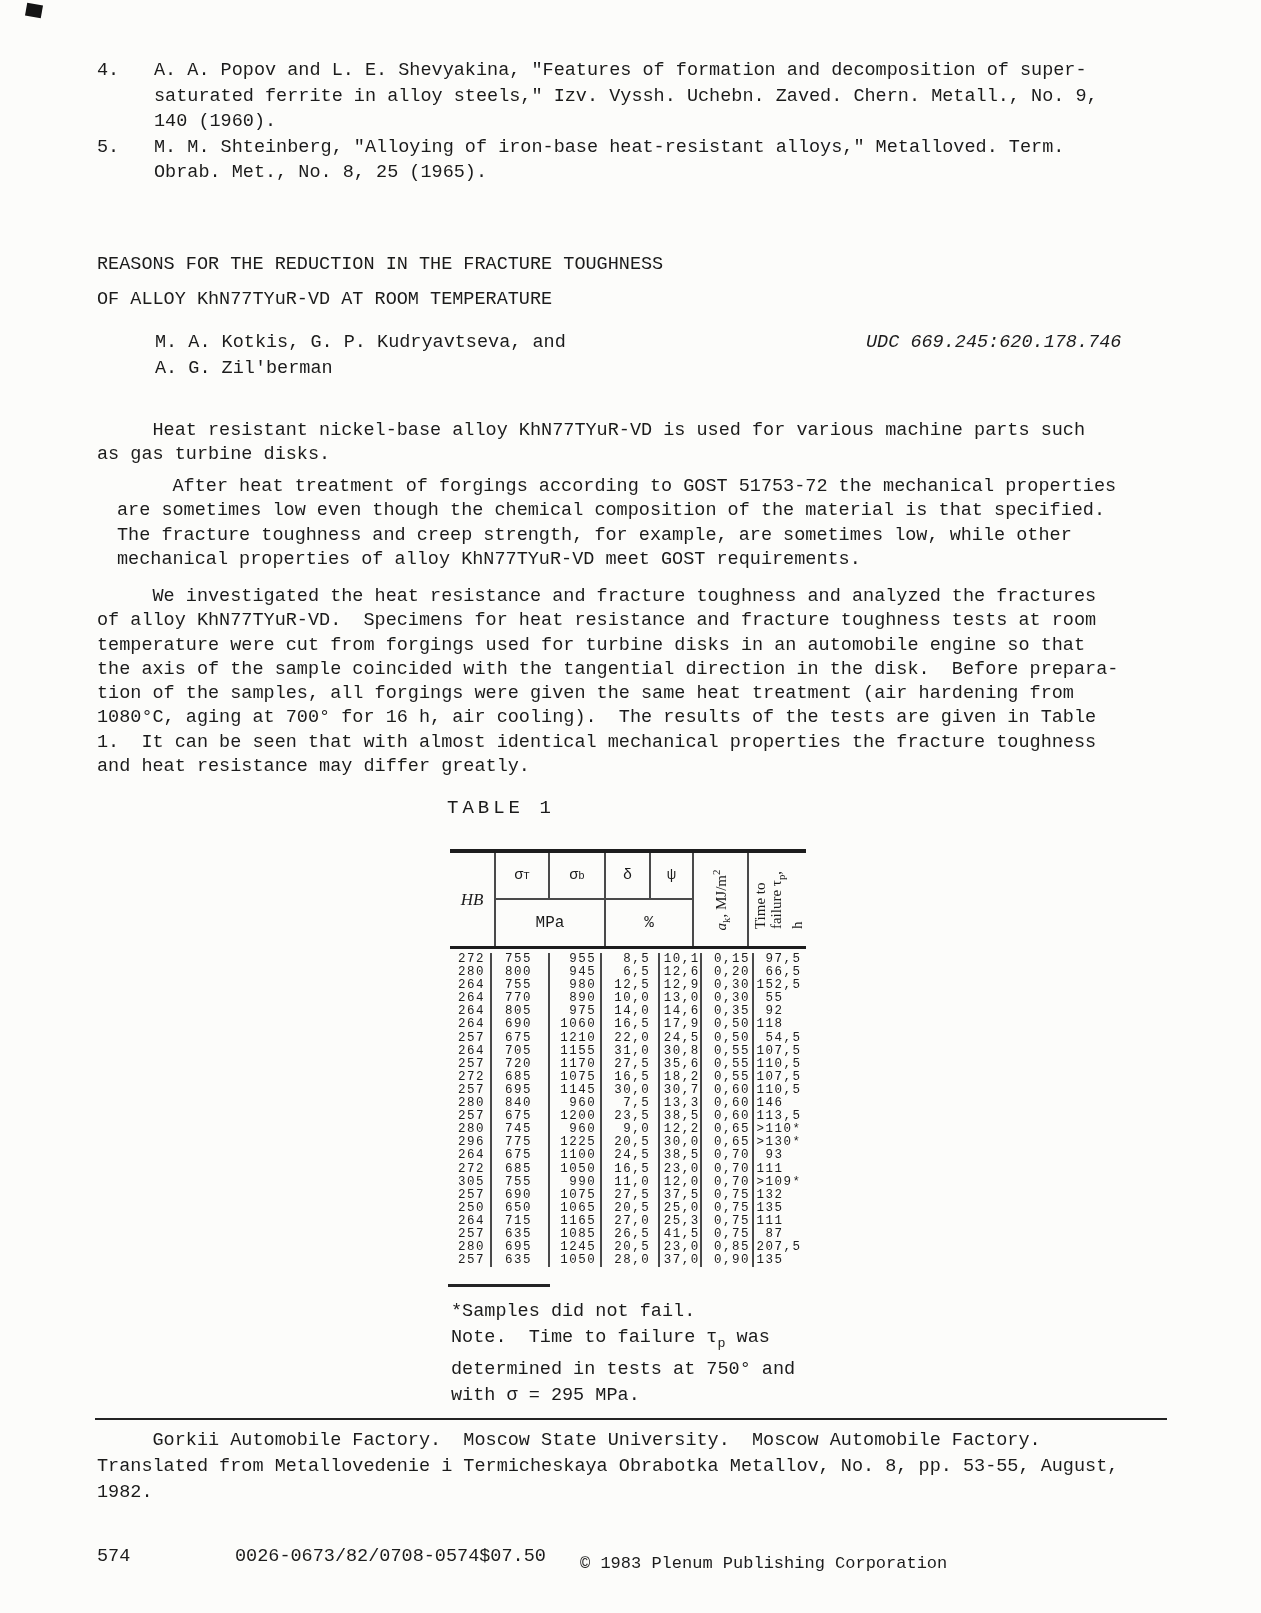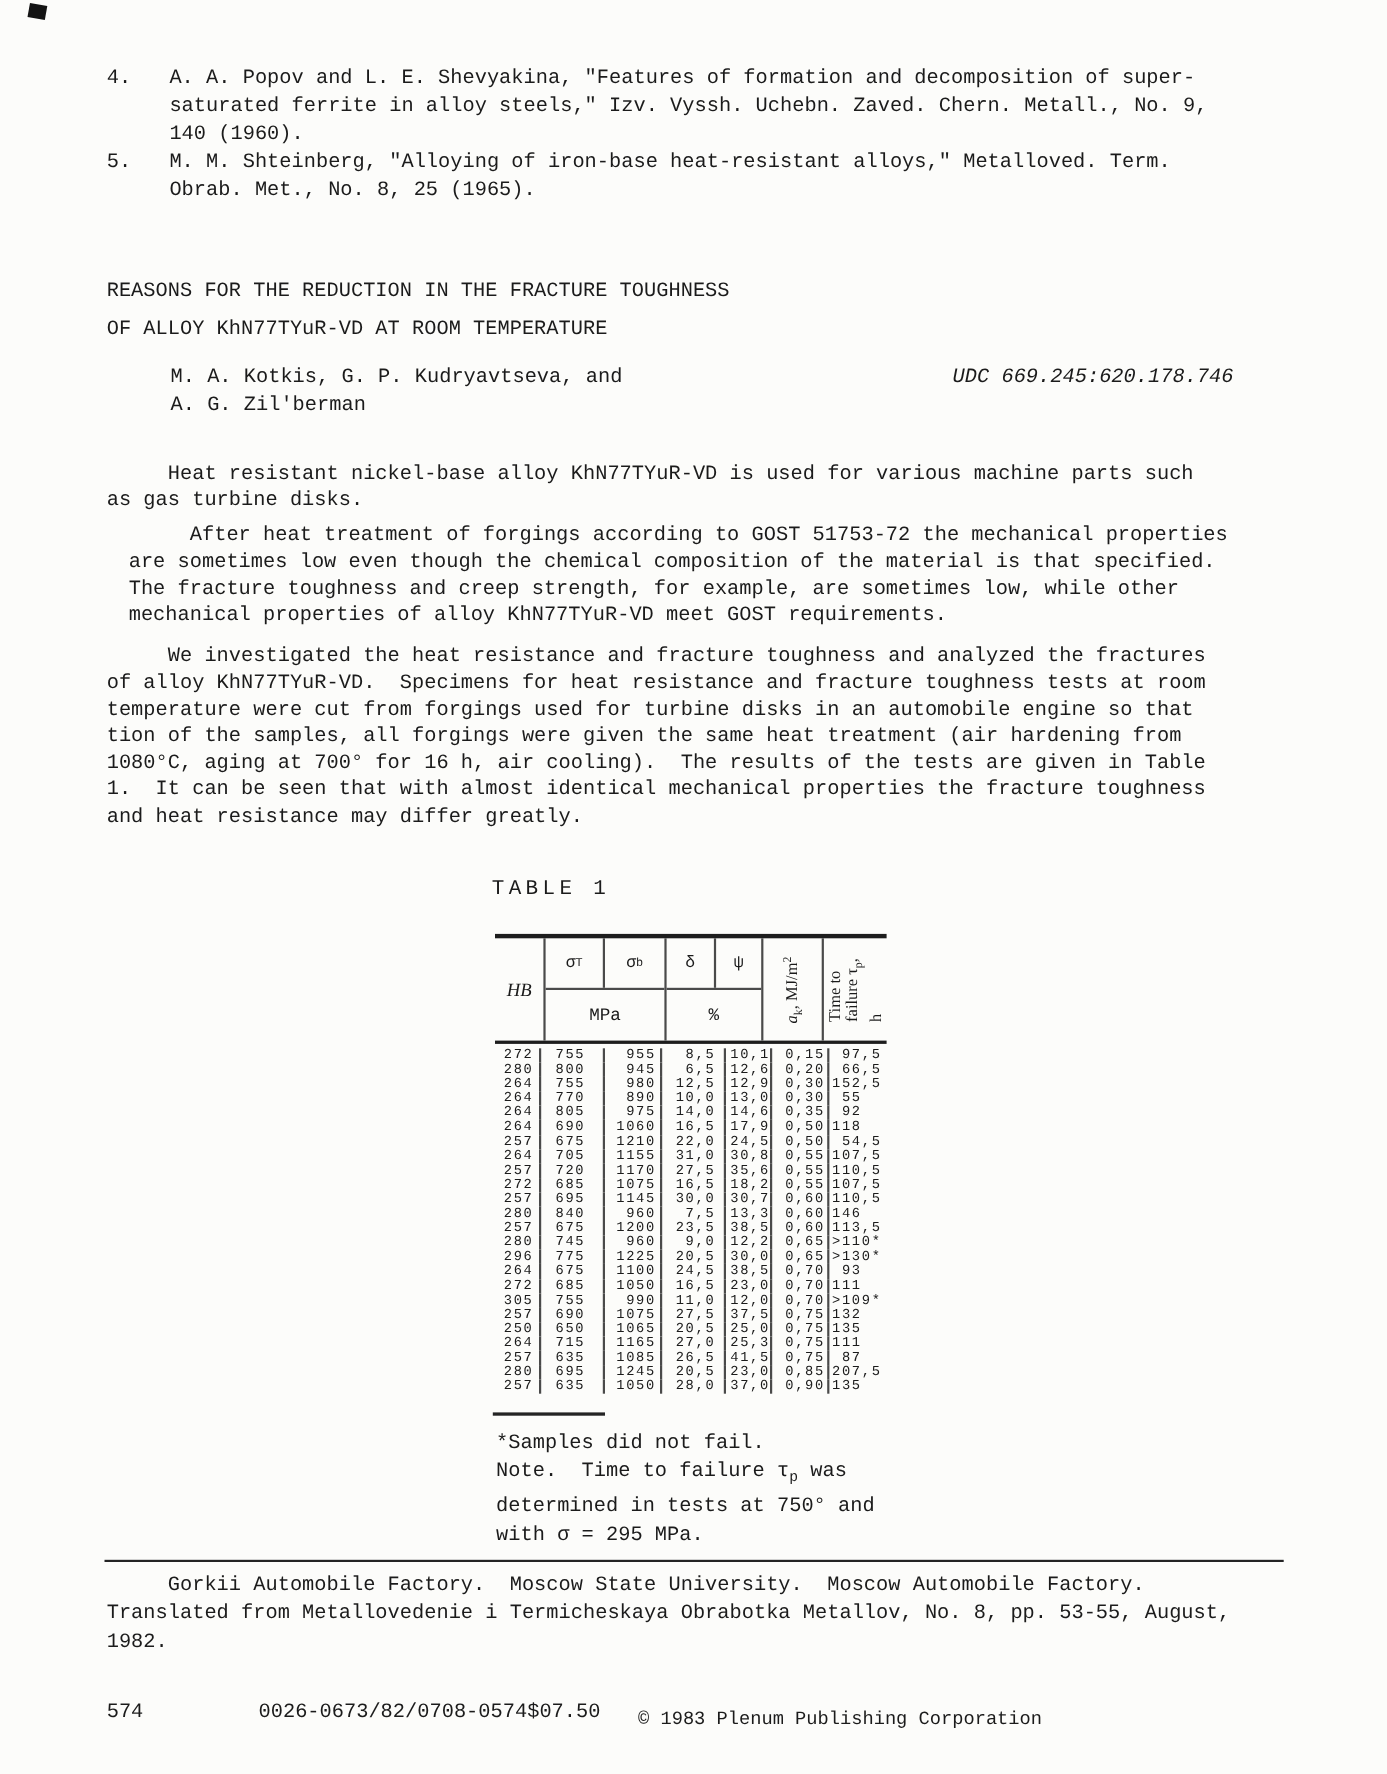--- a/index.html
+++ b/index.html
@@ -124,20 +124,21 @@
   <div class="abs para p2">
       <div class="tline">     After heat treatment of forgings according to GOST 51753-72 the mechanical properties</div>
       <div class="tline">are sometimes low even though the chemical composition of the material is that specified.</div>
       <div class="tline">The fracture toughness and creep strength, for example, are sometimes low, while other</div>
       <div class="tline">mechanical properties of alloy KhN77TYuR-VD meet GOST requirements.</div>
     </div>
   <div class="abs para p3">
       <div class="tline">     We investigated the heat resistance and fracture toughness and analyzed the fractures</div>
       <div class="tline">of alloy KhN77TYuR-VD.  Specimens for heat resistance and fracture toughness tests at room</div>
       <div class="tline">temperature were cut from forgings used for turbine disks in an automobile engine so that</div>
+      <div class="tline">the axis of the sample coincided with the tangential direction in the disk.  Before prepara-</div>
       <div class="tline">tion of the samples, all forgings were given the same heat treatment (air hardening from</div>
       <div class="tline">1080°C, aging at 700° for 16 h, air cooling).  The results of the tests are given in Table</div>
       <div class="tline">1.  It can be seen that with almost identical mechanical properties the fracture toughness</div>
       <div class="tline">and heat resistance may differ greatly.</div>
     </div>
 
   <div class="abs table-label">TABLE 1</div>
 
   <div class="abs tbl">
     <div class="tbl-header">

